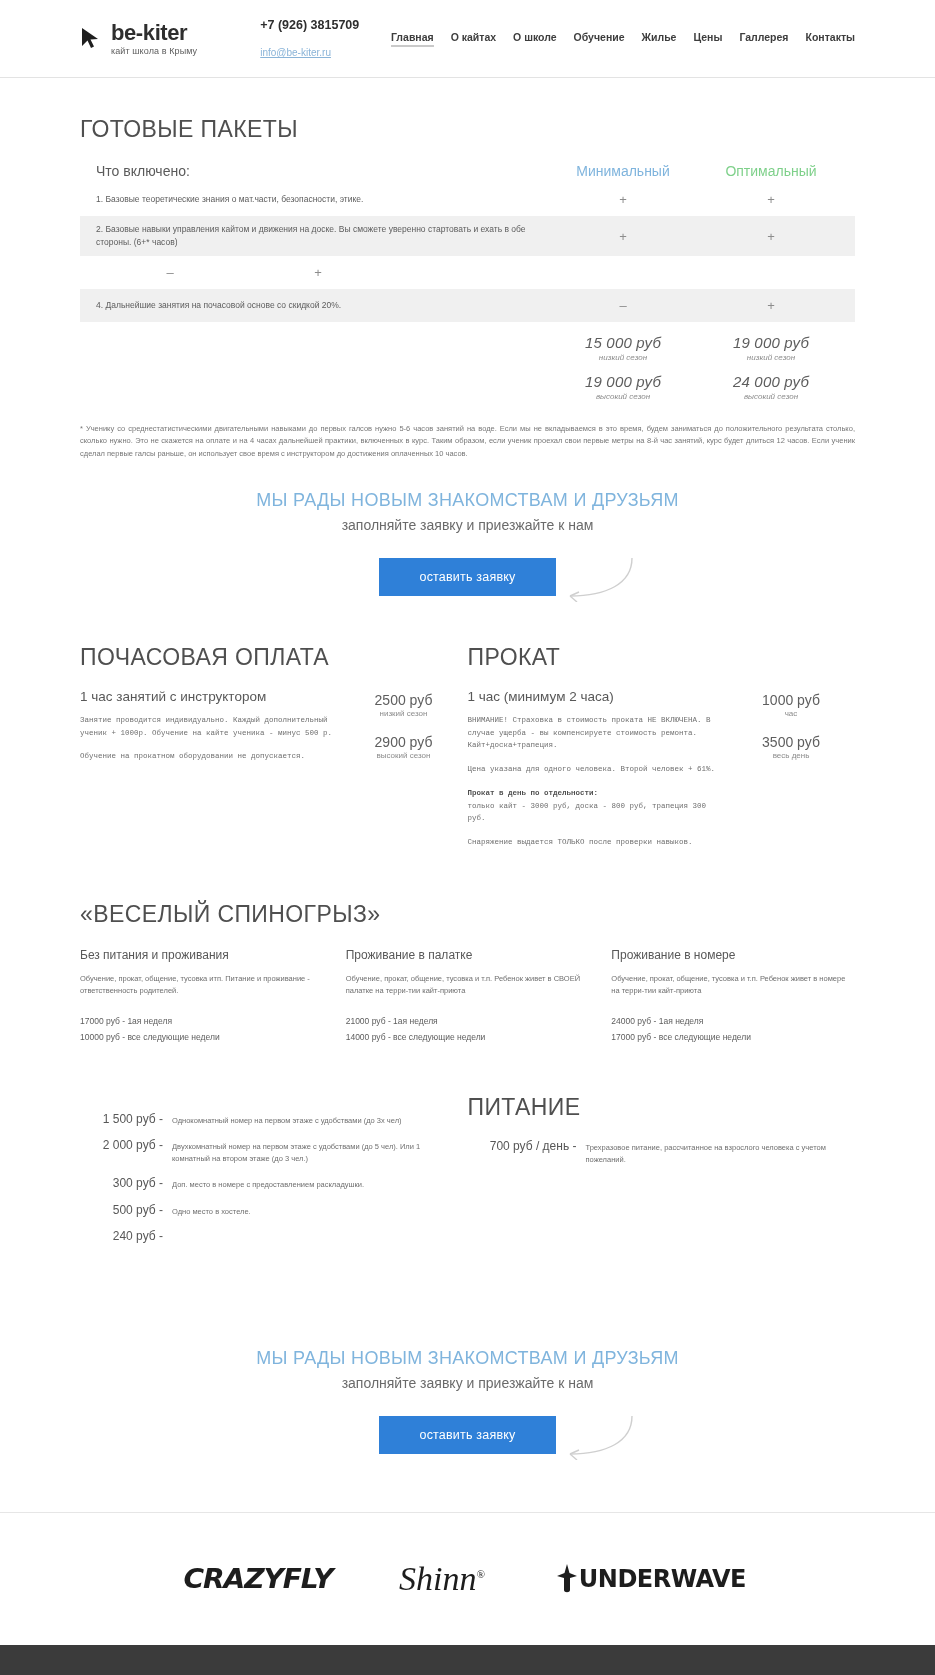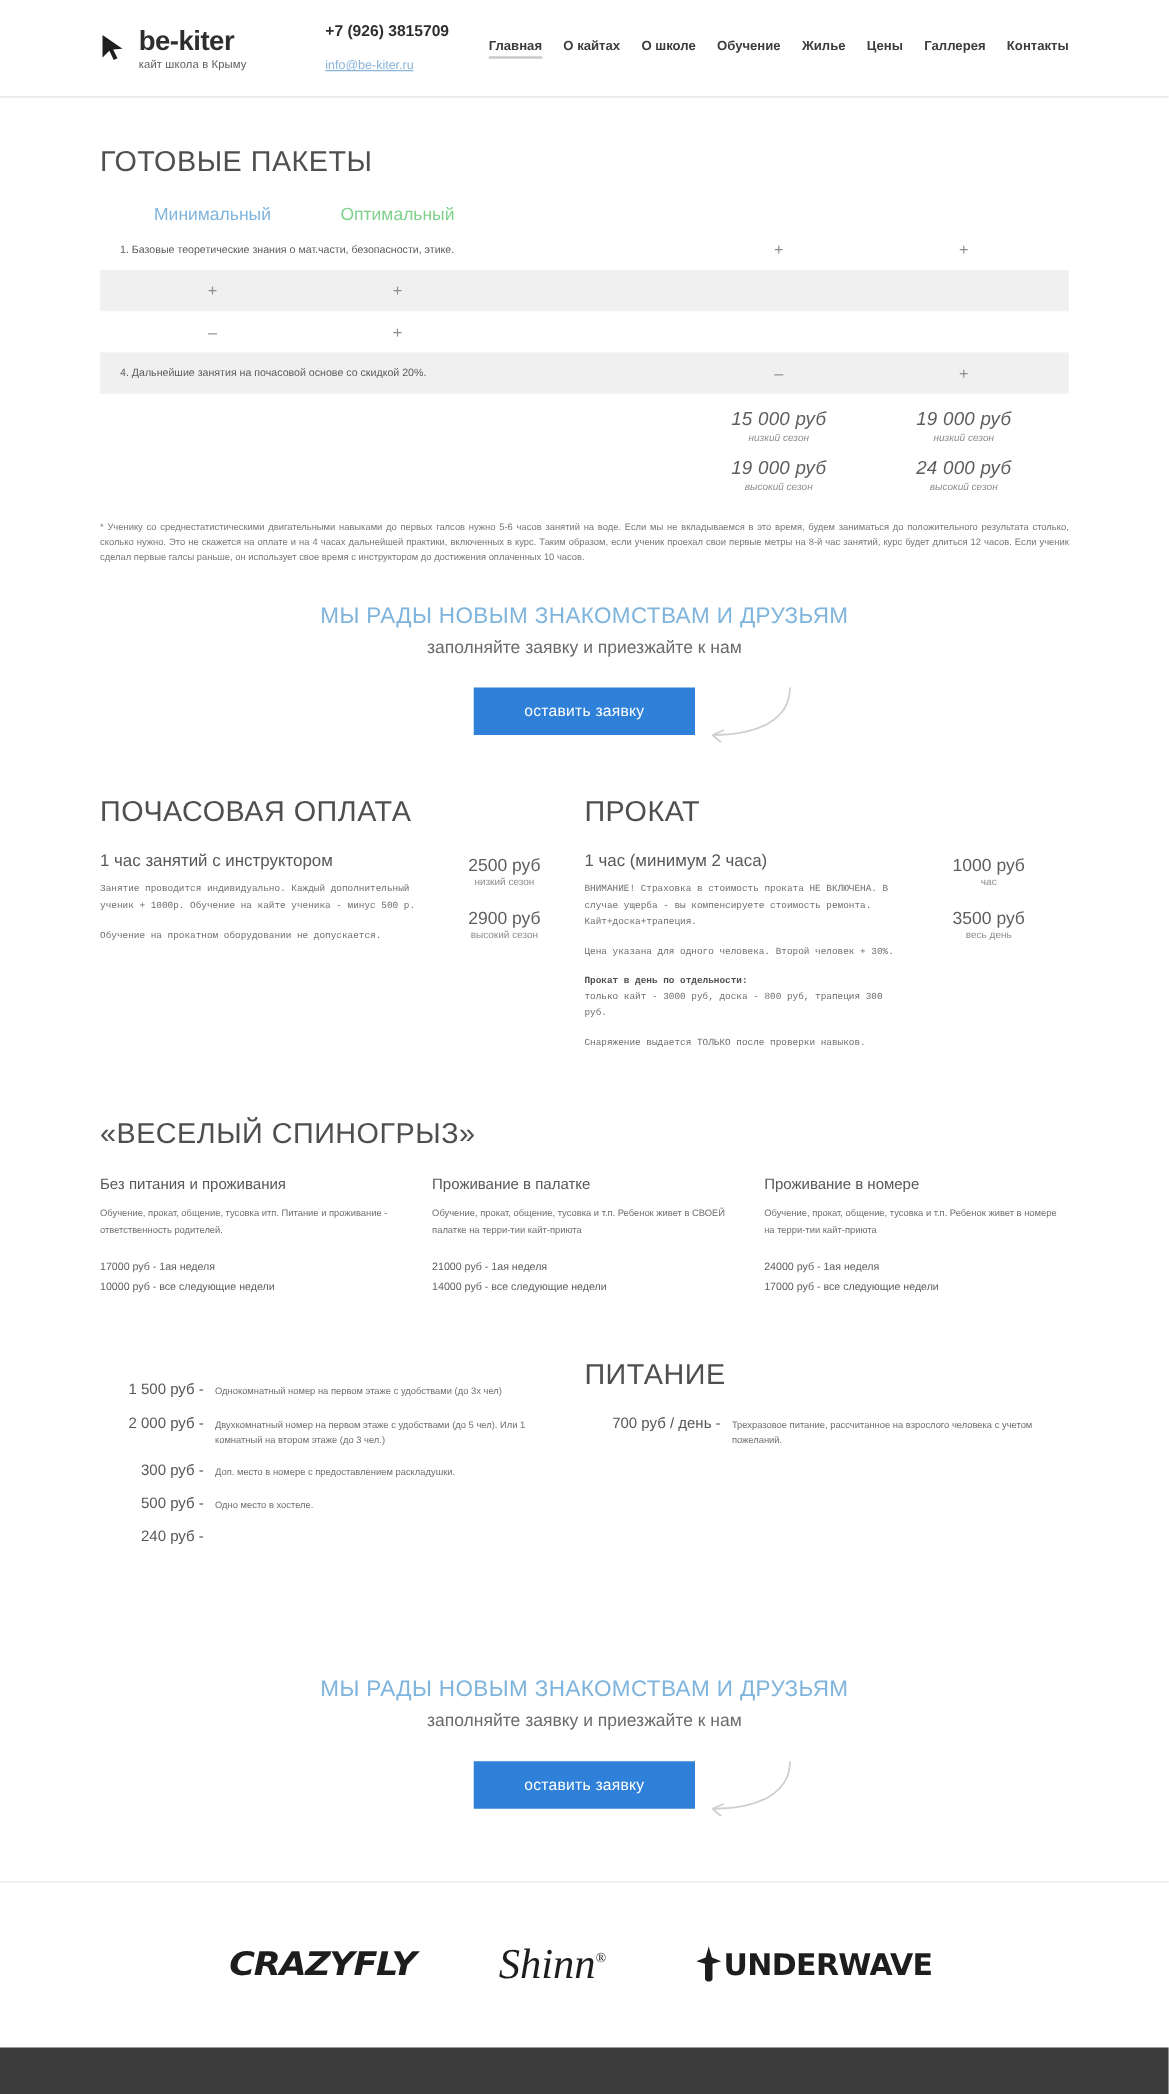--- a/index.html
+++ b/index.html
@@ -207,30 +207,32 @@
       <span class="nav-item">Галлерея</span>
       <span class="nav-item">Контакты</span>
     </div>
   </div>
 
   <div class="wrap packages">
     <h2 class="section-title">ГОТОВЫЕ ПАКЕТЫ</h2>
 
     <div class="pkg-grid">
       <div class="pkg-head">
+        <div class="lbl">Что  включено:</div>
         <div class="col col-min">Минимальный</div>
         <div class="col col-opt">Оптимальный</div>
       </div>
 
       <div class="pkg-row">
         <div class="desc">1. Базовые теоретические знания о мат.части, безопасности, этике.</div>
         <div class="mark">+</div>
         <div class="mark">+</div>
       </div>
       <div class="pkg-row alt">
+        <div class="desc">2. Базовые навыки управления кайтом и движения на доске. Вы сможете уверенно стартовать и ехать в обе стороны. (6+* часов)</div>
         <div class="mark">+</div>
         <div class="mark">+</div>
       </div>
       <div class="pkg-row">
         <div class="mark">–</div>
         <div class="mark">+</div>
       </div>
       <div class="pkg-row alt">
         <div class="desc">4. Дальнейшие занятия на почасовой основе со скидкой 20%.</div>
         <div class="mark">–</div>
@@ -290,21 +292,21 @@
         </div>
       </div>
     </div>
 
     <div class="col-half">
       <h2 class="section-title">ПРОКАТ</h2>
       <div class="inner-flex">
         <div class="txt">
           <h3 class="sub-head">1 час (минимум 2 часа)</h3>
           <p class="body-text">ВНИМАНИЕ! Страховка в стоимость проката НЕ ВКЛЮЧЕНА. В случае ущерба - вы компенсируете стоимость ремонта. Кайт+доска+трапеция.</p>
-          <p class="body-text gap">Цена указана для одного человека. Второй человек + 30%.</p>
+          <p class="body-text gap">Цена указана для одного человека. Второй человек + 61%.</p>
           <p class="body-text gap"><b>Прокат в день по отдельности:</b></p>
           <p class="body-text" style="margin-top:0">только кайт - 3000 руб, доска - 800 руб, трапеция 300 руб.</p>
           <p class="body-text gap">Снаряжение выдается ТОЛЬКО после проверки навыков.</p>
         </div>
         <div class="amt">
           <div style="height:19px"></div>
           <div class="amt-big">1000 руб</div>
           <div class="amt-small">час</div>
           <div class="amt-gap"></div>
           <div class="amt-big">3500 руб</div>

